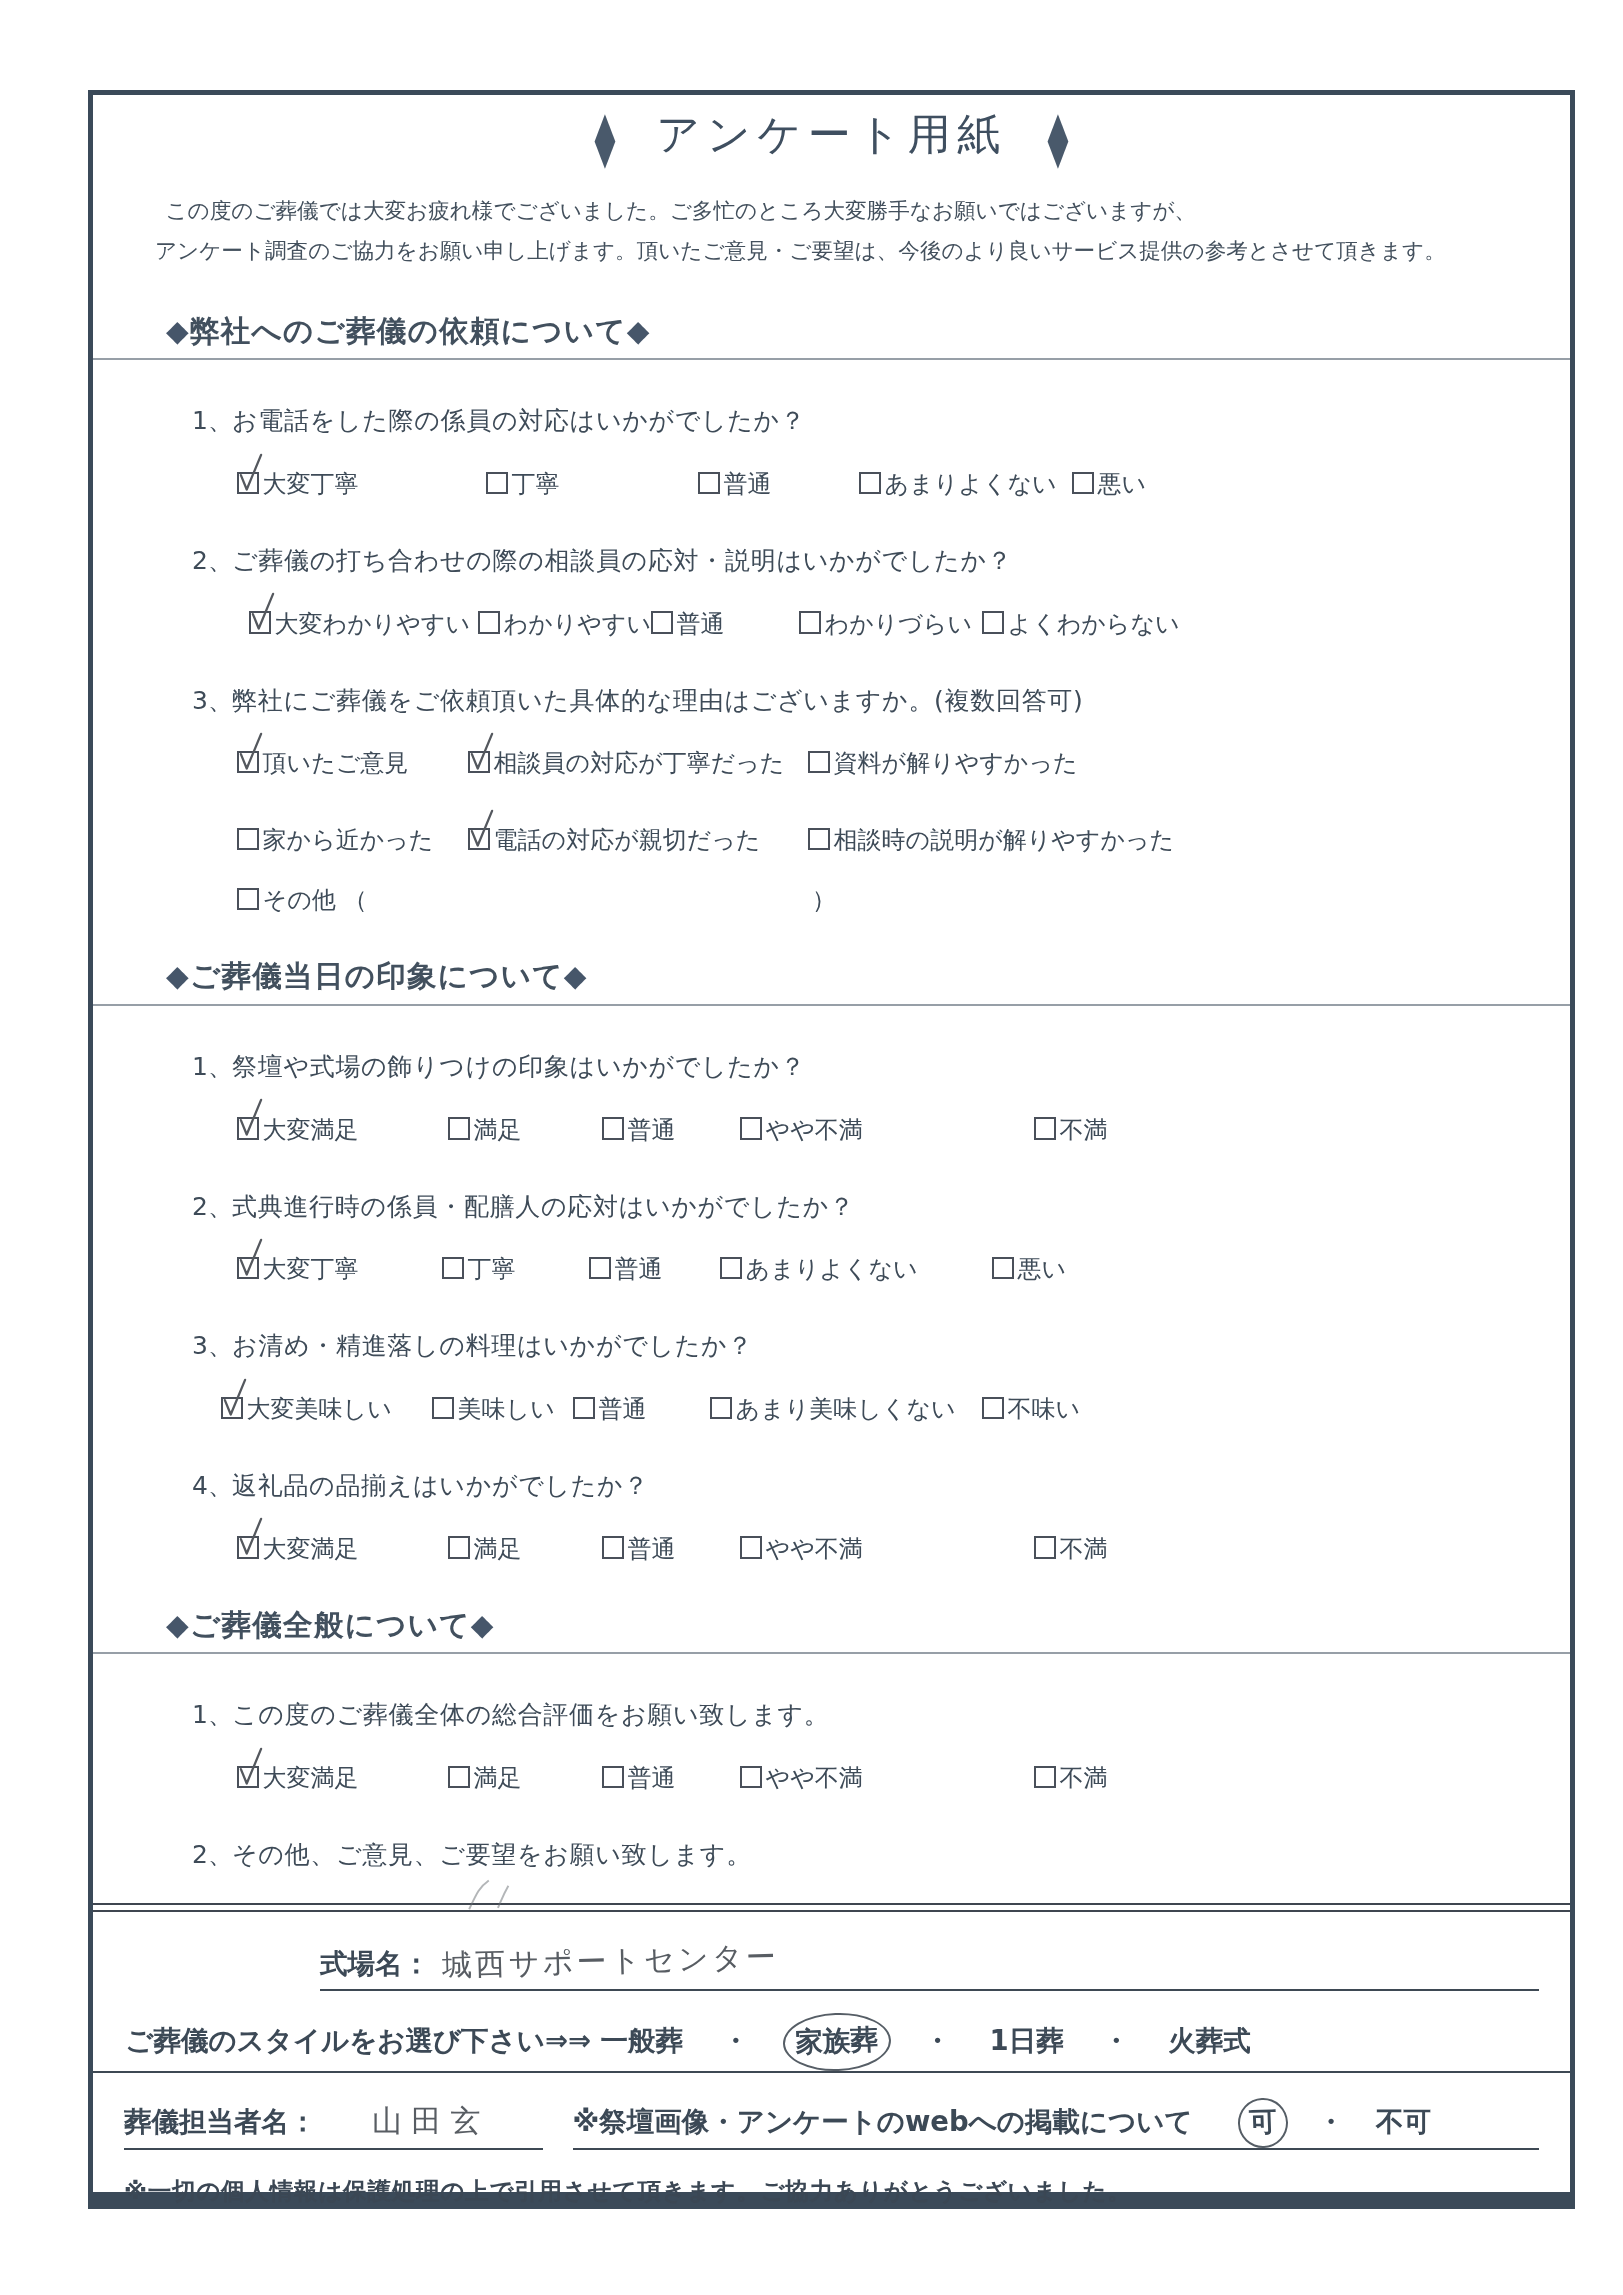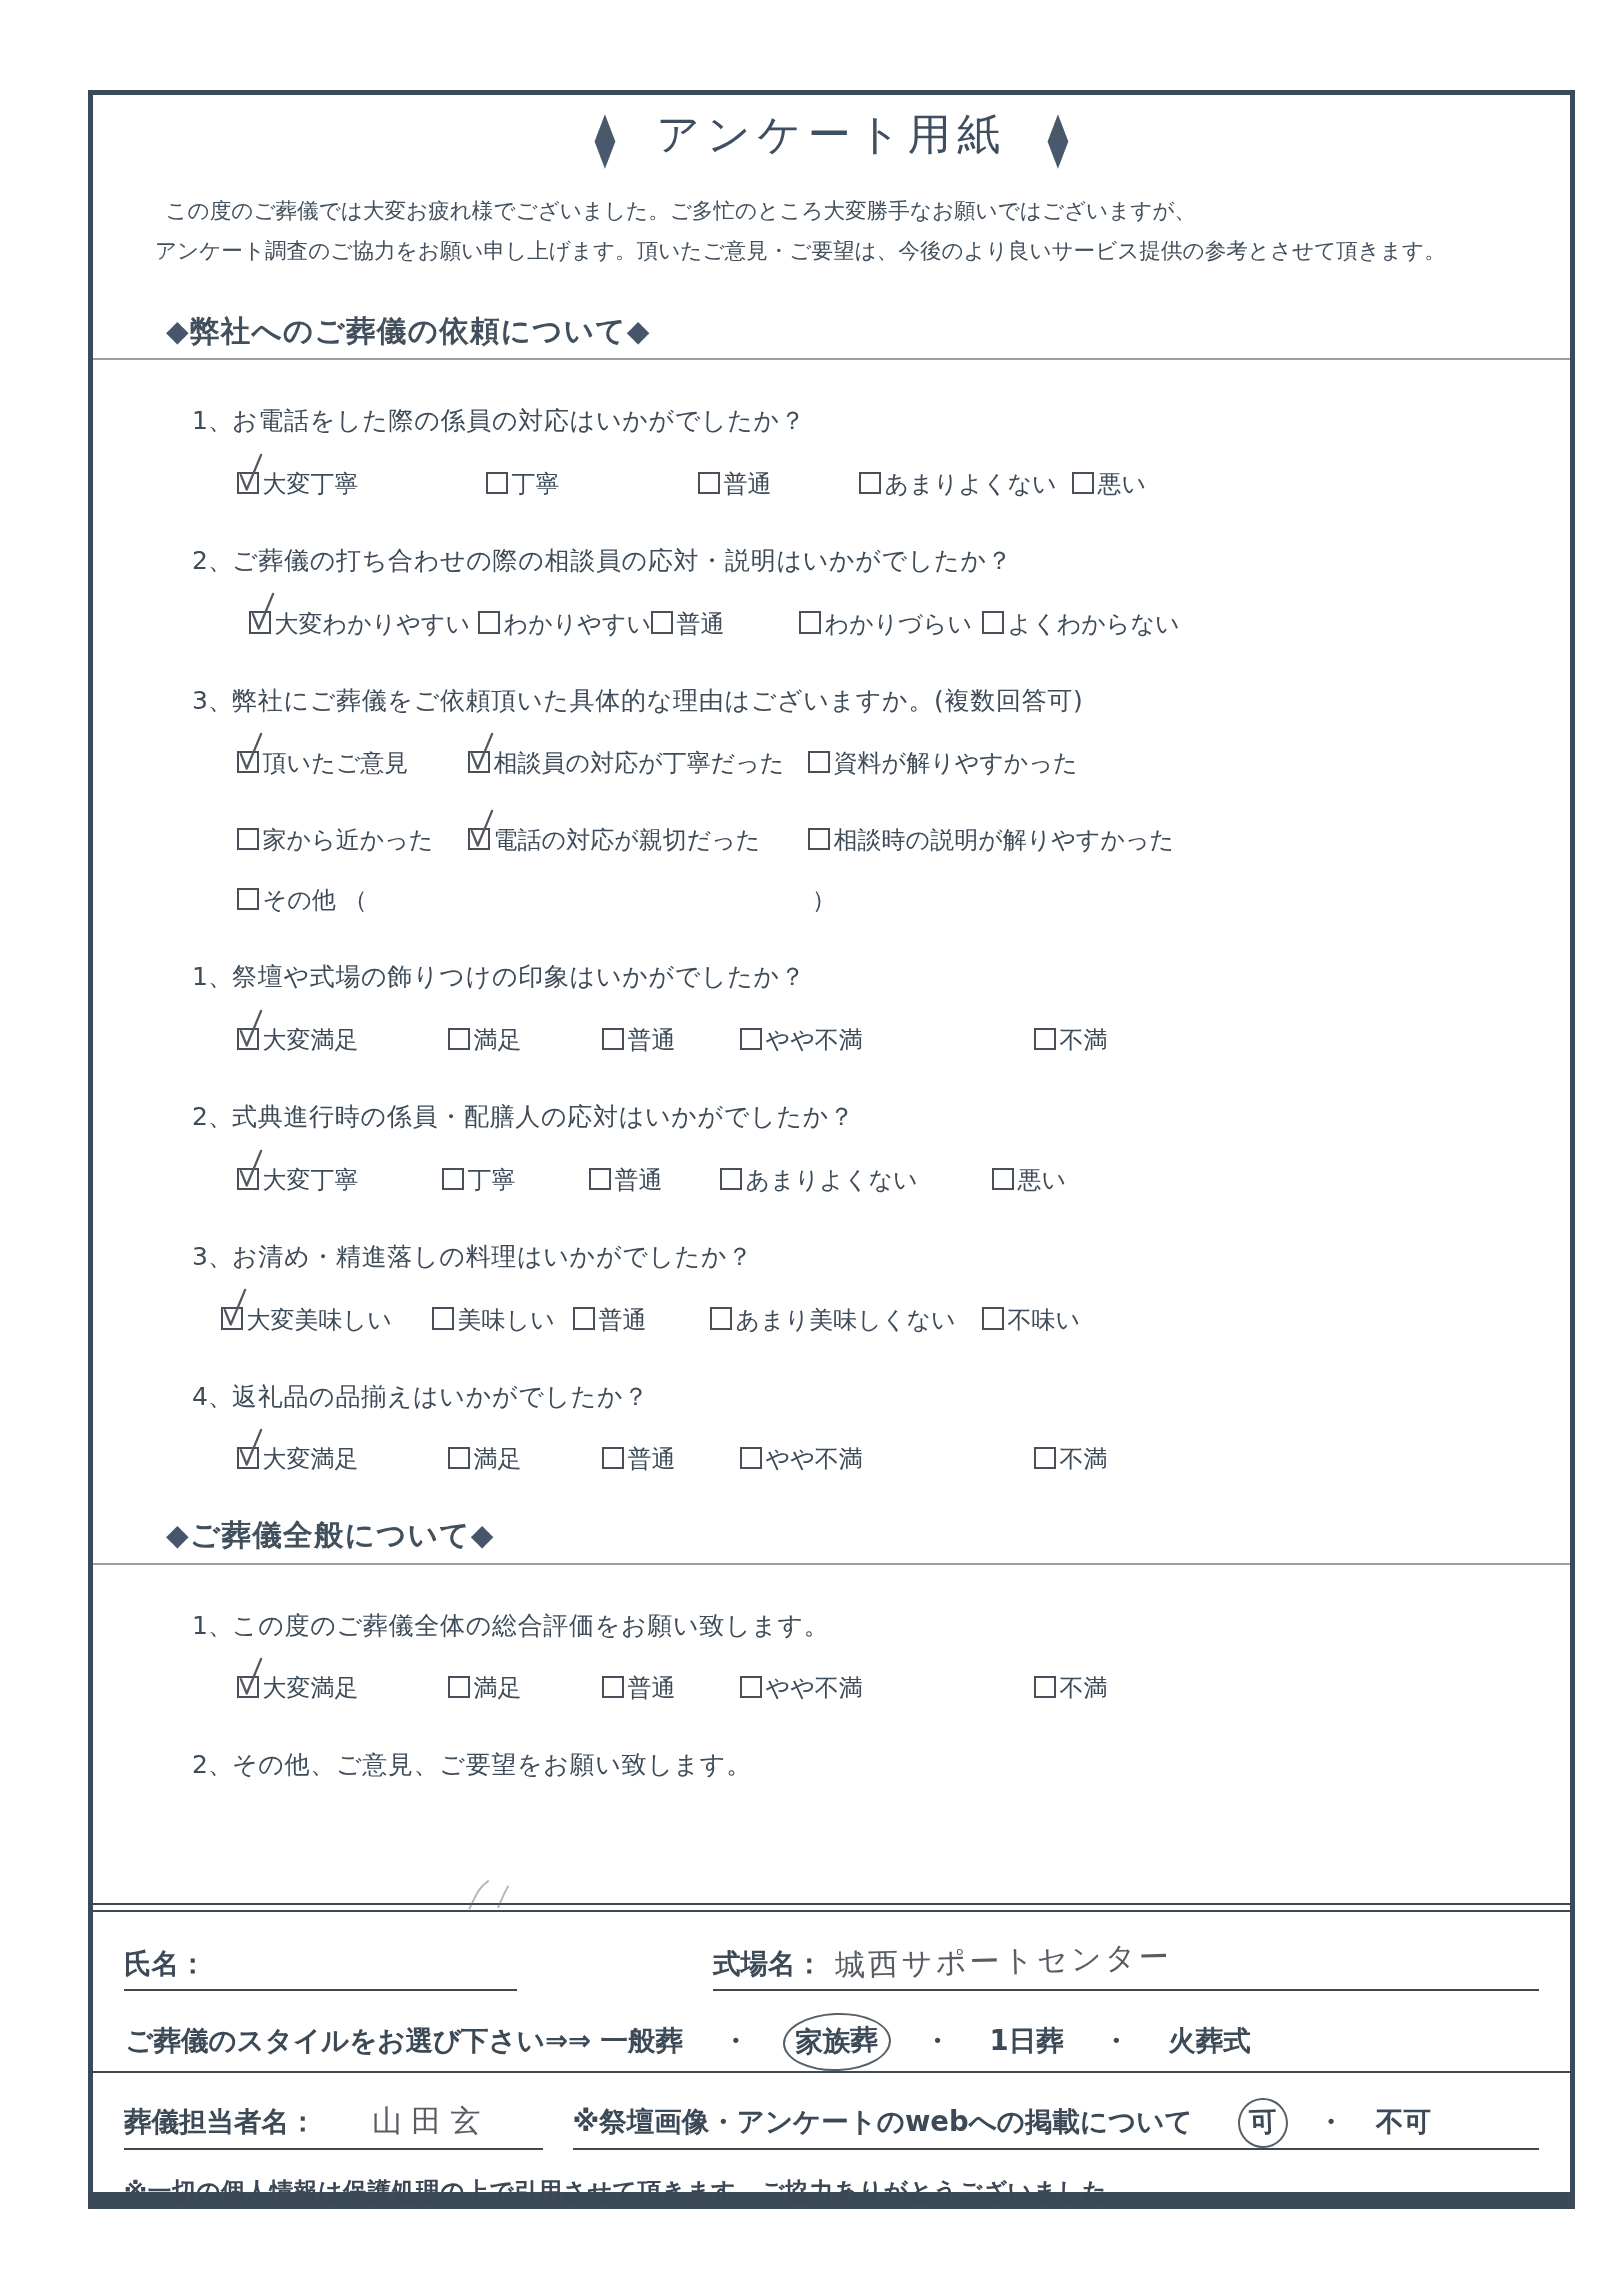--- a/index.html
+++ b/index.html
@@ -127,20 +127,21 @@
             <span class="option" style="left: 144px;"><span class="cb"></span><span class="opt-label">家から近かった</span></span>
             <span class="option" style="left: 375px;"><span class="cb"><svg width="30" height="45" viewBox="0 0 46 68">
                   <path class="tickpath" d="M9 38 L18 60 L40 7"></path>
                 </svg></span><span class="opt-label">電話の対応が親切だった</span></span>
             <span class="option" style="left: 715px;"><span class="cb"></span><span class="opt-label">相談時の説明が解りやすかった</span></span>
           </div>
           <div class="opt-row r3">
             <span class="option" style="left: 144px;"><span class="cb"></span><span class="opt-label">その他 （</span></span>
             <span class="close-paren" style="left: 719px;">）</span>
           </div>
+          <div class="section-header"><span class="sh-d">◆</span><span>ご葬儀当日の印象について</span><span class="sh-d">◆</span></div>
           <div class="question">
             <span class="q-num">1、</span>
             <span class="q-text">祭壇や式場の飾りつけの印象はいかがでしたか？</span>
           </div>
           <div class="opt-row">
             <span class="option" style="left: 144px;"><span class="cb"><svg width="30" height="45" viewBox="0 0 46 68">
                   <path class="tickpath" d="M9 38 L18 60 L40 7"></path>
                 </svg></span><span class="opt-label">大変満足</span></span>
             <span class="option" style="left: 355px;"><span class="cb"></span><span class="opt-label">満足</span></span>
             <span class="option" style="left: 509px;"><span class="cb"></span><span class="opt-label">普通</span></span>
@@ -208,23 +209,20 @@
 
       <div class="fields">
         <div class="hr-double">
           <svg class="scribble" width="85" height="33" viewBox="0 0 130 50">
             <path d="M14 46 C 26 20, 30 12, 44 2"></path>
             <path d="M58 44 C 64 30, 66 24, 74 10"></path>
           </svg>
         </div>
 
         <div class="frow1">
-          <div class="seg seg1">
-            <span>氏名：</span>
-          </div>
           <div class="seg-gap"></div>
           <div class="seg seg2">
             <span>式場名：</span>
             <span class="hand">城西サポートセンター</span>
           </div>
         </div>
 
         <div class="frow-style">
           <span>ご葬儀のスタイルをお選び下さい⇒⇒</span>
           <span>一般葬</span>

